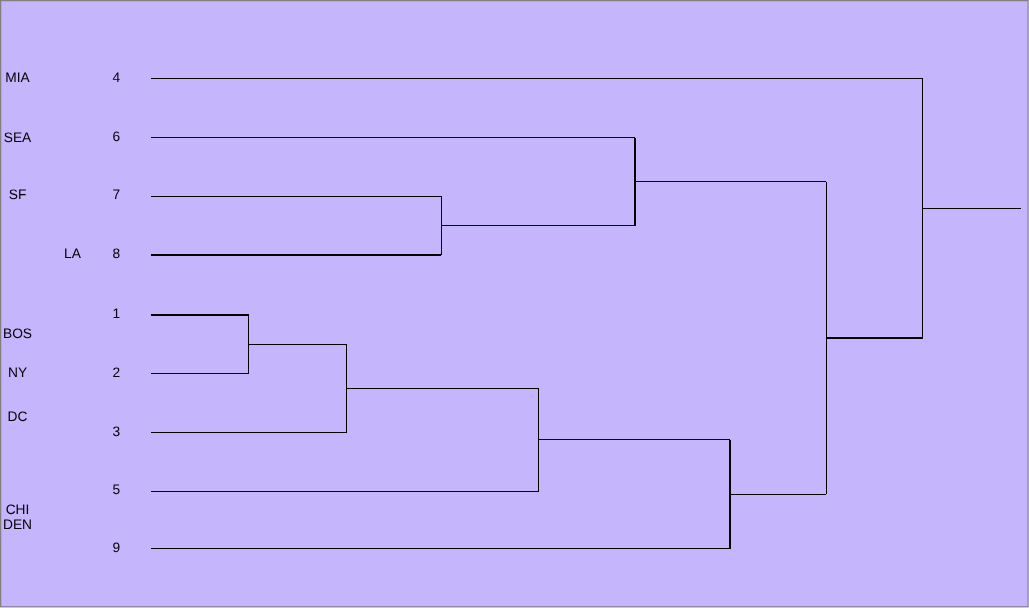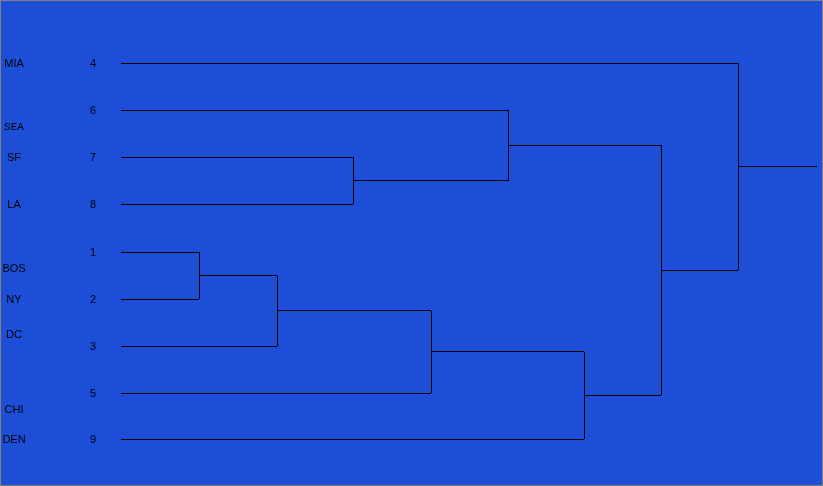--- a/index.html
+++ b/index.html
@@ -6,21 +6,21 @@
     margin: 0;
     padding: 0;
     background: #ffffff;
   }
   #frame {
     position: relative;
     width: 823px;
     height: 486px;
     box-sizing: border-box;
     border: 1px solid #808080;
-    background: #1d4ed8;
+    background: #c4b5fd;
     overflow: hidden;
     font-family: "Liberation Sans", sans-serif;
   }
   #plot {
     position: absolute;
     left: 0;
     top: 0;
     display: block;
   }
   .leaf-label {
@@ -73,30 +73,30 @@
       <line x1="583" y1="394.4375" x2="660" y2="394.4375" stroke="#000000" stroke-width="1" shape-rendering="crispEdges"></line>
       <line x1="660" y1="144.25" x2="660" y2="394.4375" stroke="#000000" stroke-width="1" shape-rendering="crispEdges"></line>
       <line x1="120" y1="62" x2="737" y2="62" stroke="#000000" stroke-width="1" shape-rendering="crispEdges"></line>
       <line x1="660" y1="269.34375" x2="737" y2="269.34375" stroke="#000000" stroke-width="1" shape-rendering="crispEdges"></line>
       <line x1="737" y1="62" x2="737" y2="269.34375" stroke="#000000" stroke-width="1" shape-rendering="crispEdges"></line>
       <line x1="737" y1="165.671875" x2="816" y2="165.671875" stroke="#000000" stroke-width="1" shape-rendering="crispEdges"></line>
     </svg>
   <div id="labels">
       <div class="leaf-label" style="top: 62px;">MIA</div>
       <div class="leaf-number" style="top: 62px;">4</div>
-      <div class="leaf-label" style="top: 126px; font-family: Liberation Mono, monospace;">SEA</div>
+      <div class="leaf-label" style="top: 110px;">SEA</div>
       <div class="leaf-number" style="top: 109px;">6</div>
       <div class="leaf-label" style="top: 156px;">SF</div>
       <div class="leaf-number" style="top: 156px;">7</div>
-      <div class="leaf-label" style="top: 203px;">LA</div>
+      <div class="leaf-label" style="top: 203px; padding-left: 44px;">LA</div>
       <div class="leaf-number" style="top: 203px;">8</div>
       <div class="leaf-label" style="top: 267px;">BOS</div>
       <div class="leaf-number" style="top: 251px;">1</div>
       <div class="leaf-label" style="top: 298px;">NY</div>
       <div class="leaf-number" style="top: 298px;">2</div>
       <div class="leaf-label" style="top: 333px;">DC</div>
       <div class="leaf-number" style="top: 345px;">3</div>
       <div class="leaf-label" style="top: 408px;">CHI</div>
       <div class="leaf-number" style="top: 392px;">5</div>
-      <div class="leaf-label" style="top: 438px;">DEN</div>
+      <div class="leaf-label" style="top: 420px;">DEN</div>
       <div class="leaf-number" style="top: 438px;">9</div>
     </div>
 </div>
 
 </body></html>

